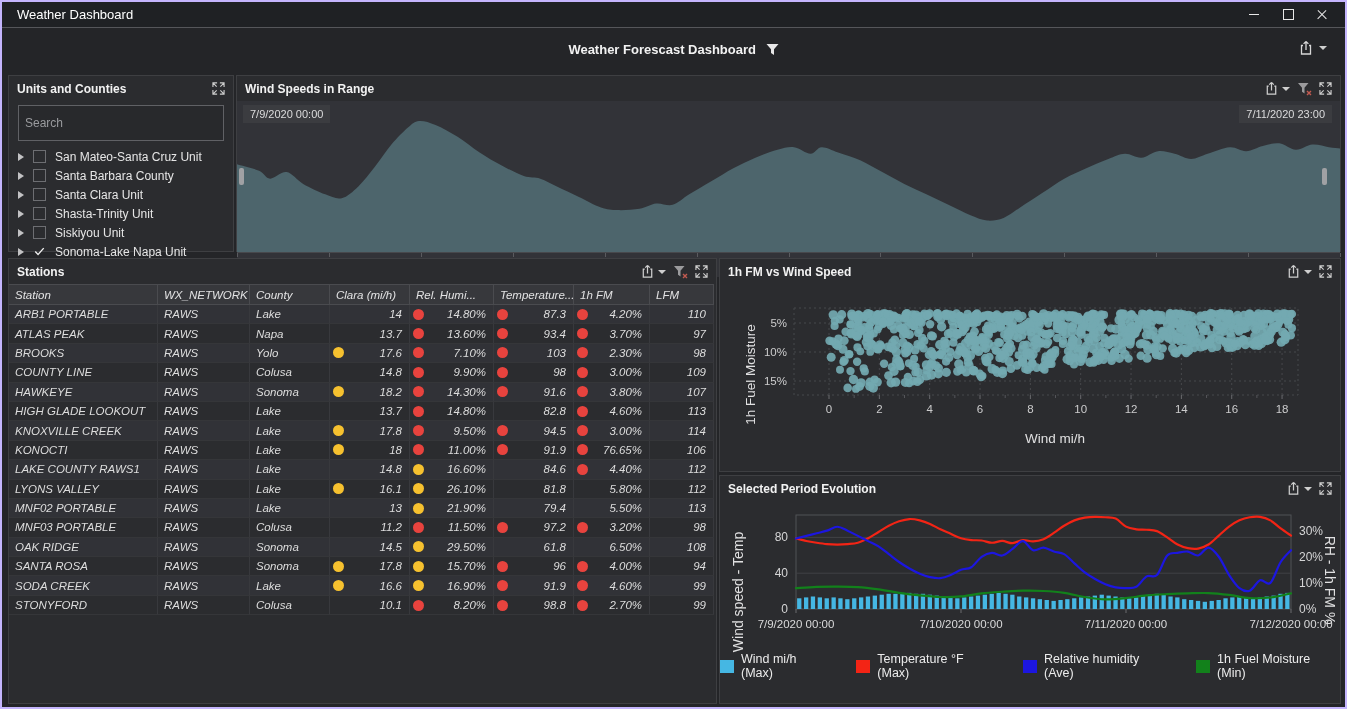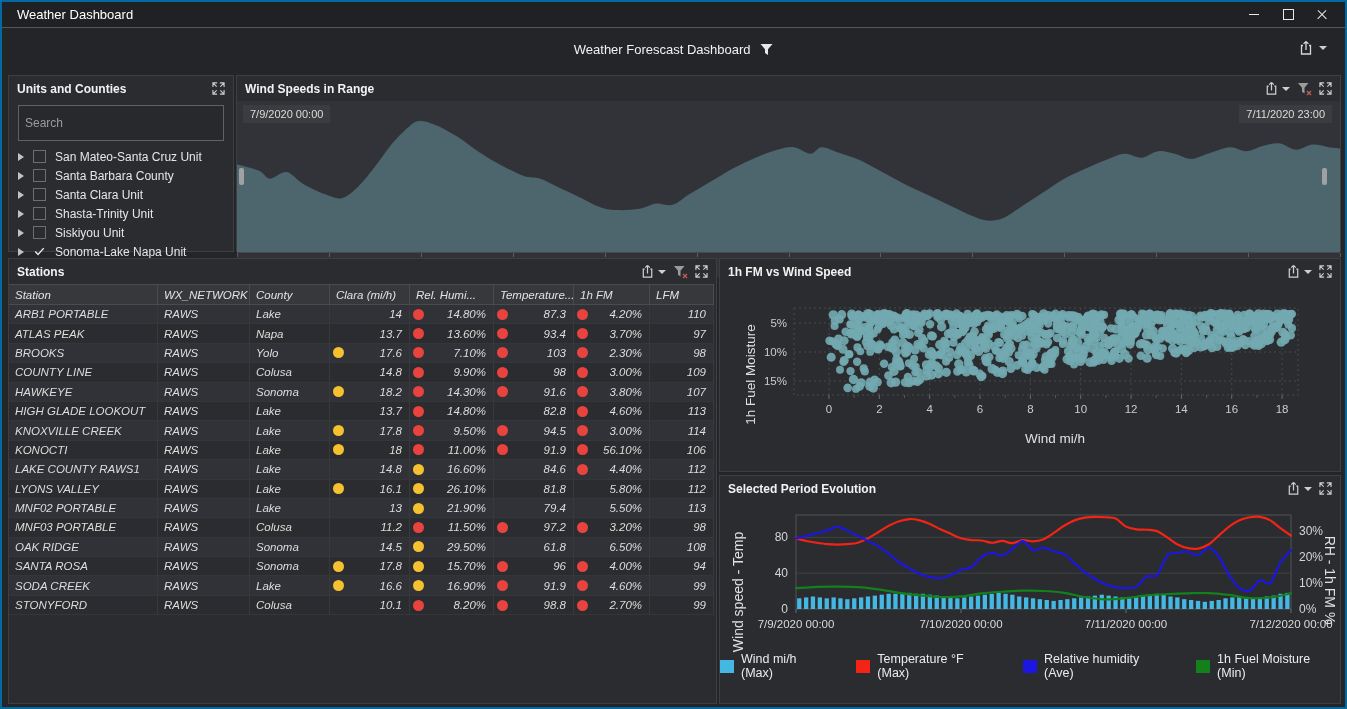--- a/index.html
+++ b/index.html
@@ -1,31 +1,31 @@
 <!DOCTYPE html>
 <html><head>
 <meta charset="utf-8">
 <style>
   html,body{margin:0;padding:0;width:1347px;height:709px;background:#141517;
     font-family:"Liberation Sans",sans-serif;-webkit-font-smoothing:antialiased;overflow:hidden;}
-  .window{position:absolute;inset:0;border:2px solid #0369a1;background:#242528;box-sizing:border-box;}
+  .window{position:absolute;inset:0;border:2px solid #c4b5fd;background:#242528;box-sizing:border-box;}
   
   .titlebar{height:25px;background:#1f2124;border-bottom:1px solid #55565a;display:flex;align-items:center;}
   .titlebar .apptitle{color:#ffffff;font-size:13px;padding-left:15px;}
   .winbtns{margin-left:auto;display:flex;align-items:center;gap:0;padding-right:6px;}
   .winbtn{width:34px;height:22px;display:flex;align-items:center;justify-content:center;cursor:default;}
   .glyph-min{width:10px;height:1px;background:#e8e8e8;}
   .glyph-max{width:9px;height:9px;border:1px solid #e8e8e8;}
   .glyph-close{position:relative;width:10px;height:10px;}
   .glyph-close::before,.glyph-close::after{content:"";position:absolute;left:-1px;top:4px;width:12px;height:1.4px;background:#e8e8e8;}
   .glyph-close::before{transform:rotate(45deg);}
   .glyph-close::after{transform:rotate(-45deg);}
   
   .dashheader{position:relative;height:44px;}
-  .dashtitle{position:absolute;left:0;right:0;top:14px;text-align:center;color:#f2f2f2;font-size:13px;font-weight:normal;}
+  .dashtitle{position:absolute;left:0;right:0;top:14px;text-align:center;color:#f2f2f2;font-size:13px;font-weight:bold;}
   .dashtitle svg{vertical-align:-2px;margin-left:6px;}
   .hdr-export{position:absolute;right:18px;top:12px;display:flex;align-items:center;gap:5px;}
   
   .panel{position:absolute;background:#2b2c2f;border:1px solid #3e3f42;box-sizing:border-box;}
   .phead{height:25px;display:flex;align-items:center;padding:0 8px;}
   .ptitle{color:#f2f2f2;font-size:12px;font-weight:bold;}
   .picons{margin-left:auto;display:flex;align-items:center;gap:7px;}
   .iconbtn{display:flex;align-items:center;gap:3px;cursor:default;}
   .caret{width:0;height:0;border-left:4px solid transparent;border-right:4px solid transparent;border-top:4px solid #cfcfcf;}
   
@@ -410,21 +410,21 @@
             <span class="dot yellow"></span>
             <span>18</span>
           </div><div class="td num">
             <span class="dot red"></span>
             <span>11.00%</span>
           </div><div class="td num">
             <span class="dot red"></span>
             <span>91.9</span>
           </div><div class="td num">
             <span class="dot red"></span>
-            <span>56.10%</span>
+            <span>76.65%</span>
           </div><div class="td num">
             <span>106</span>
           </div></div>
         <div class="tr odd"><div class="td">
             <span>LAKE COUNTY RAWS1</span>
           </div><div class="td">
             <span>RAWS</span>
           </div><div class="td">
             <span>Lake</span>
           </div><div class="td num">

